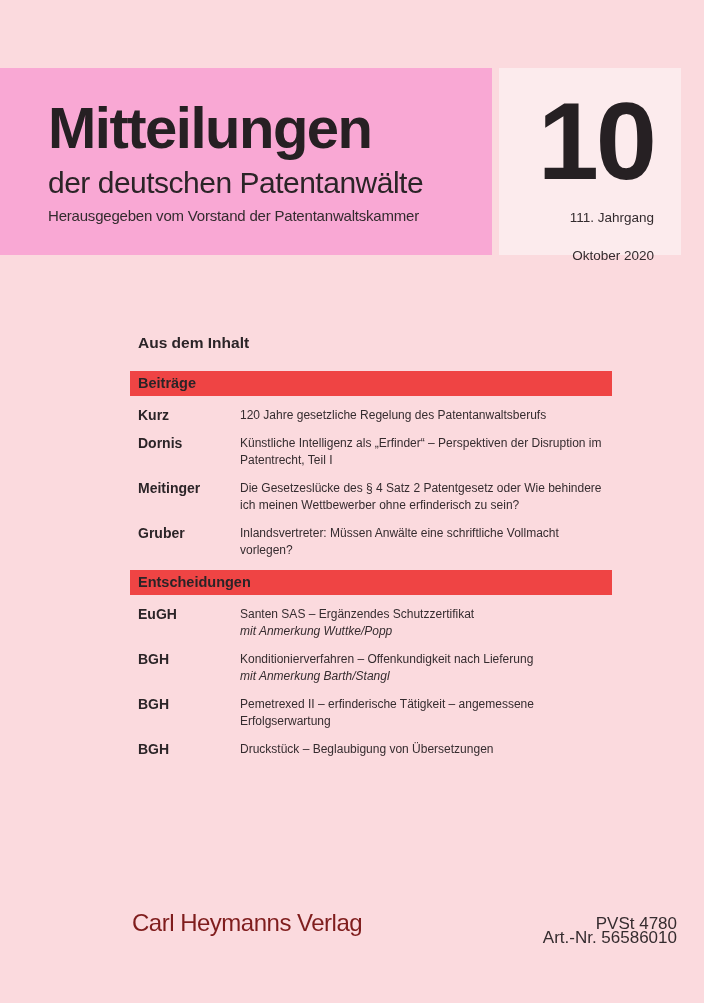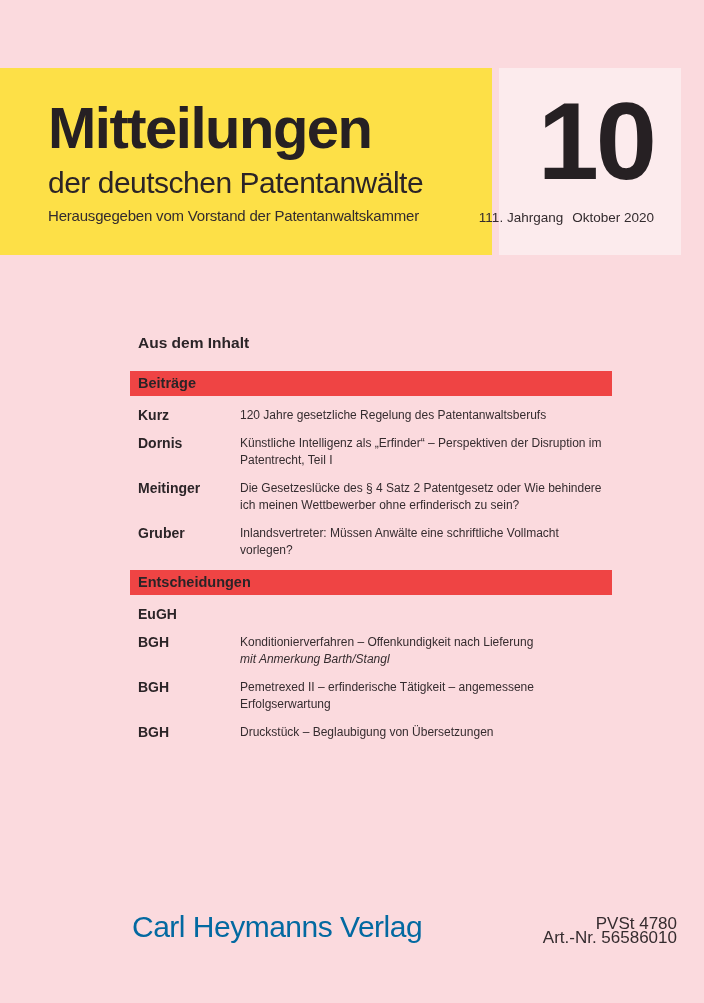--- a/index.html
+++ b/index.html
@@ -11,21 +11,21 @@
     font-family: "Liberation Sans", sans-serif;
     color: #352c2f;
     overflow: hidden;
   }
 
   
   .masthead-left {
     position: absolute;
     left: 0; top: 68px;
     width: 492px; height: 187px;
-    background: #fde047;
+    background: #f9a8d4;
     box-sizing: border-box;
     padding: 32px 0 0 48px;
   }
   .journal-title {
     margin: 0;
     font-size: 58px;
     font-weight: 700;
     letter-spacing: -1.5px;
     line-height: 0.98;
     color: #262023;
@@ -60,22 +60,23 @@
     line-height: 1;
     letter-spacing: -3px;
     color: #262023;
   }
   .issue-meta {
     margin-top: 14px;
     font-size: 13.5px;
     color: #332b2e;
     display: flex;
     justify-content: flex-end;
-    gap: 9px;
+    gap: 23px;
     white-space: nowrap;
+    flex-direction: column;
   }
 
   
   .toc {
     position: absolute;
     left: 130px; top: 318px;
     width: 482px;
   }
   .toc-heading {
     margin: 16px 0 0 8px;
@@ -121,23 +122,23 @@
   
   .footer {
     position: absolute;
     left: 0; right: 0; top: 910px;
     display: flex;
     justify-content: space-between;
     align-items: flex-start;
     padding: 0 27px 0 132px;
   }
   .publisher-name {
-    font-size: 30px;
+    font-size: 24px;
     letter-spacing: -0.5px;
-    color: #0369a1;
+    color: #7f1d1d;
     line-height: 1.1;
   }
   .print-codes {
     text-align: right;
     font-size: 17px;
     line-height: 14px;
     color: #352c2f;
     margin-top: 7px;
   }
 </style>
@@ -188,20 +189,24 @@
       </div>
     </section>
 
     <section class="toc-section">
       <div class="section-bar">
         <span>Entscheidungen</span>
       </div>
       <div class="section-rows">
         <div class="toc-row">
           <div class="toc-author">EuGH</div>
+          <div class="toc-text">
+            <span>Santen SAS – Ergänzendes Schutzzertifikat</span>
+            <div class="toc-note">mit Anmerkung Wuttke/Popp</div>
+          </div>
         </div>
         <div class="toc-row">
           <div class="toc-author">BGH</div>
           <div class="toc-text">
             <span>Konditionierverfahren – Offenkundigkeit nach Lieferung</span>
             <div class="toc-note">mit Anmerkung Barth/Stangl</div>
           </div>
         </div>
         <div class="toc-row">
           <div class="toc-author">BGH</div>

